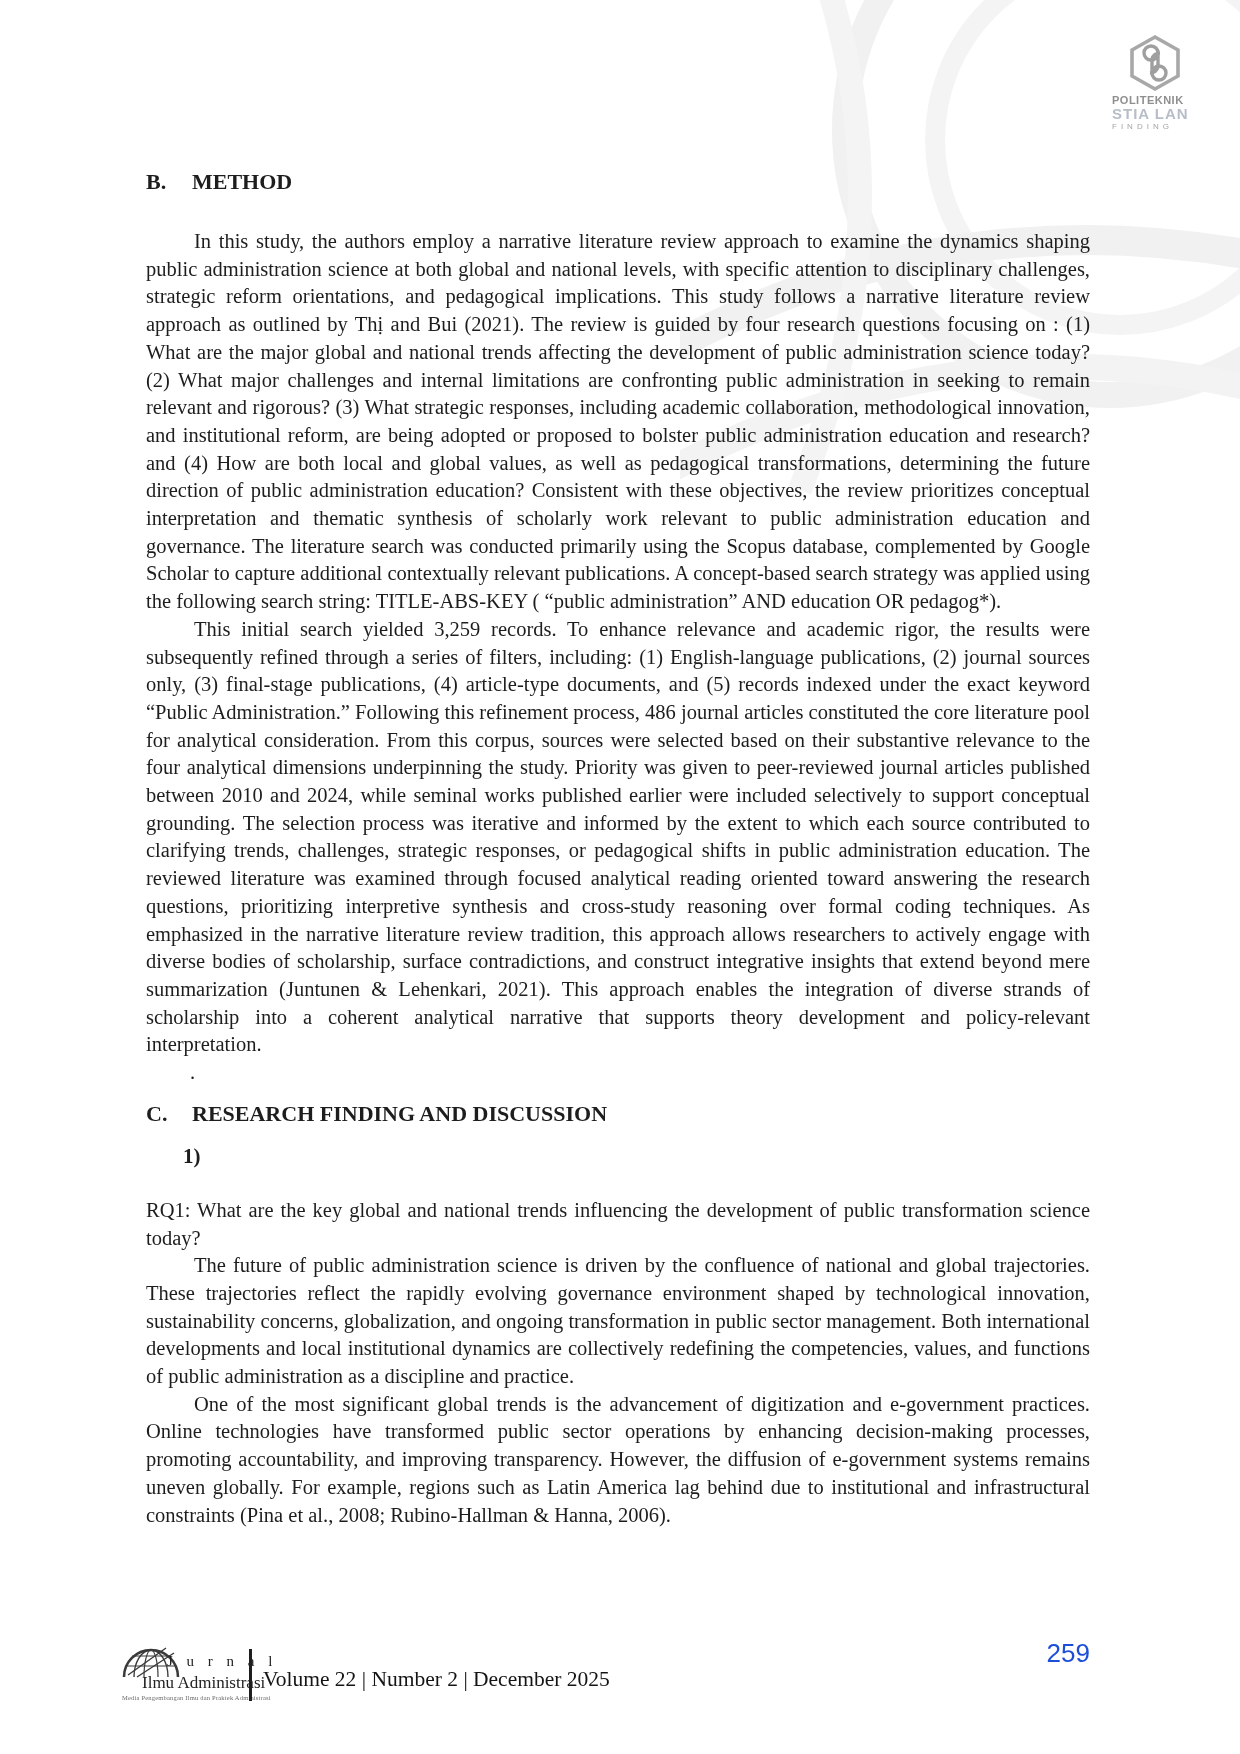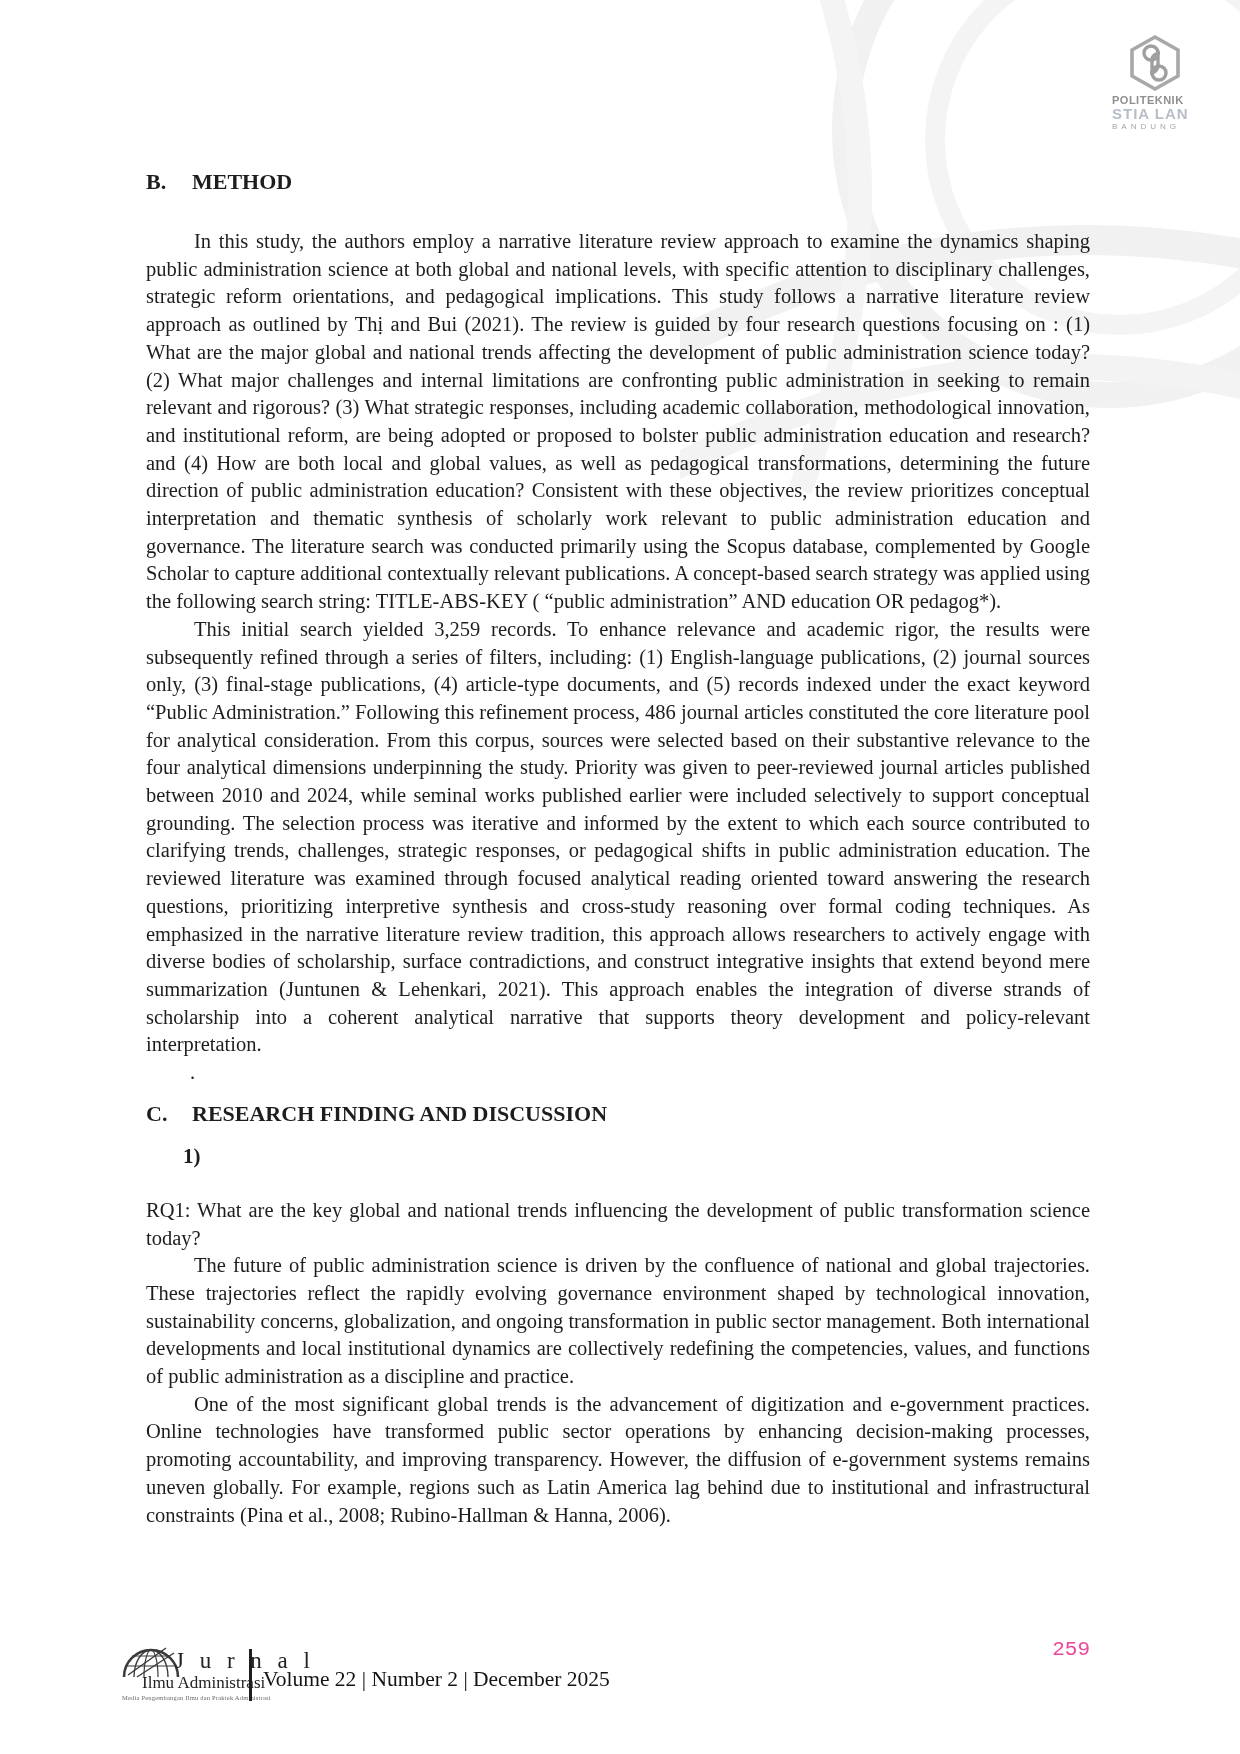--- a/index.html
+++ b/index.html
@@ -30,47 +30,47 @@
   .sec-head.second { margin-top:13px; margin-bottom:0; }
   .body-p { font-size:20.5px; line-height:27.7px; text-align:justify; margin:0; text-indent:48px; }
   .orphan-p { font-size:20.5px; line-height:27.7px; margin:0; text-indent:44px; }
   .sub-head { display:flex; font-size:21px; font-weight:bold; line-height:28px; margin:14px 0 0 37px; }
   .sub-head .lbl { width:35px; flex:none; }
   .rq-p { font-size:20.5px; line-height:27.7px; text-align:justify; margin:27px 0 0 0; text-indent:0; }
 
   
   .footer-left { position:absolute; left:122px; top:1641px; height:62px; }
   .f-icon { position:absolute; left:0; top:3px; }
-  .f-jurnal { position:absolute; left:53px; top:11px; font-size:23px; letter-spacing:5px; color:#222; line-height:18px; white-space:nowrap; }
+  .f-jurnal { position:absolute; left:45px; top:11px; font-size:15px; letter-spacing:5px; color:#222; line-height:18px; white-space:nowrap; }
   .f-ilmu { position:absolute; left:20px; top:31px; font-size:17px; color:#222; line-height:21px; white-space:nowrap; }
   .f-tagline { position:absolute; left:0; top:53px; font-size:6.5px; color:#6b6b6b; letter-spacing:.2px; white-space:nowrap; }
   .f-bar { position:absolute; left:127px; top:8px; width:0; height:52px; border-left:3px solid #1e1e1e; }
   .f-issue { position:absolute; left:141px; top:26px; font-size:21.5px; color:#141414; white-space:nowrap; }
-  .page-num { position:absolute; right:150px; top:1638px; font-family:Liberation Mono, monospace; font-size:21px; color:#ec4899; }
+  .page-num { position:absolute; right:150px; top:1638px; font-family:Liberation Sans, sans-serif; font-size:26px; color:#1d4ed8; }
 </style>
 </head>
 <body>
 
 <svg class="watermark" viewBox="0 0 620 640" aria-hidden="true">
   <circle cx="430" cy="200" r="265" fill="none" stroke="#f1f1f1" stroke-width="26"></circle>
   <circle cx="440" cy="210" r="185" fill="none" stroke="#f4f4f4" stroke-width="20"></circle>
   <path d="M -30 430 Q 280 250 640 340" fill="none" stroke="#f1f1f1" stroke-width="30"></path>
   <path d="M -10 540 Q 310 370 650 480" fill="none" stroke="#f3f3f3" stroke-width="26"></path>
   <path d="M 120 -20 Q 240 260 120 560" fill="none" stroke="#f4f4f4" stroke-width="24"></path>
 </svg>
 
 <div class="hdr-logo">
   <svg class="hex" width="54" height="58" viewBox="0 0 54 58">
     <polygon points="27,3 50,16 50,42 27,55 4,42 4,16" fill="none" stroke="#a8a8a8" stroke-width="3.6"></polygon>
     <path d="M 30,19 a 7,7 0 1 1 -7,-7 c 4,0 7,3 7,7 l 0,14 a 9,8 0 0 1 -8,6" fill="none" stroke="#9f9f9f" stroke-width="3.4"></path>
     <path d="M 24,39 a 7,7 0 1 1 7,7 c -4,0 -7,-3 -7,-7 l 0,-14 a 9,8 0 0 1 8,-6" fill="none" stroke="#9f9f9f" stroke-width="3.4"></path>
   </svg>
   <div class="hdr-l1">POLITEKNIK</div>
   <div class="hdr-l2">STIA LAN</div>
-  <div class="hdr-l3">BANDUNG</div>
+  <div class="hdr-l3">FINDING</div>
 </div>
 
 <div class="content">
 
   <h2 class="sec-head first">
     <span class="lbl">B.</span>
     <span>METHOD</span>
   </h2>
 
   <p class="body-p">In this study, the authors employ a narrative literature review approach to examine the dynamics shaping public administration science at both global and national levels, with specific attention to disciplinary challenges, strategic reform orientations, and pedagogical implications. This study follows a narrative literature review approach as outlined by Thị and Bui (2021). The review is guided by four research questions focusing on : (1) What are the major global and national trends affecting the development of public administration science today? (2) What major challenges and internal limitations are confronting public administration in seeking to remain relevant and rigorous? (3) What strategic responses, including academic collaboration, methodological innovation, and institutional reform, are being adopted or proposed to bolster public administration education and research? and (4) How are both local and global values, as well as pedagogical transformations, determining the future direction of public administration education? Consistent with these objectives, the review prioritizes conceptual interpretation and thematic synthesis of scholarly work relevant to public administration education and governance. The literature search was conducted primarily using the Scopus database, complemented by Google Scholar to capture additional contextually relevant publications. A concept-based search strategy was applied using the following search string: TITLE-ABS-KEY ( “public administration” AND education OR pedagog*).</p>

